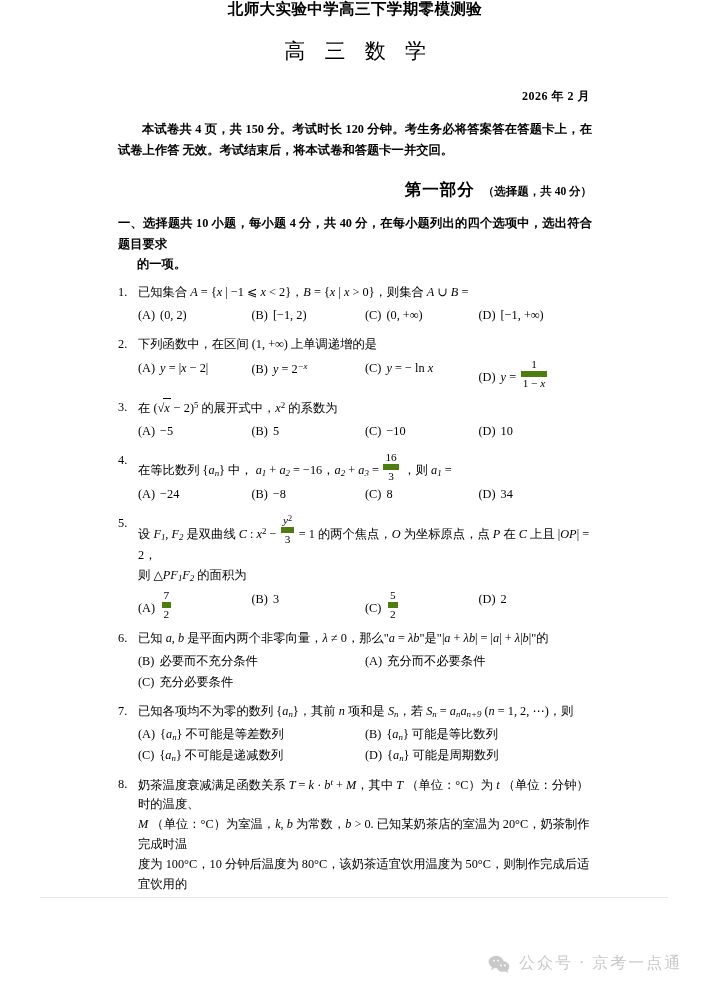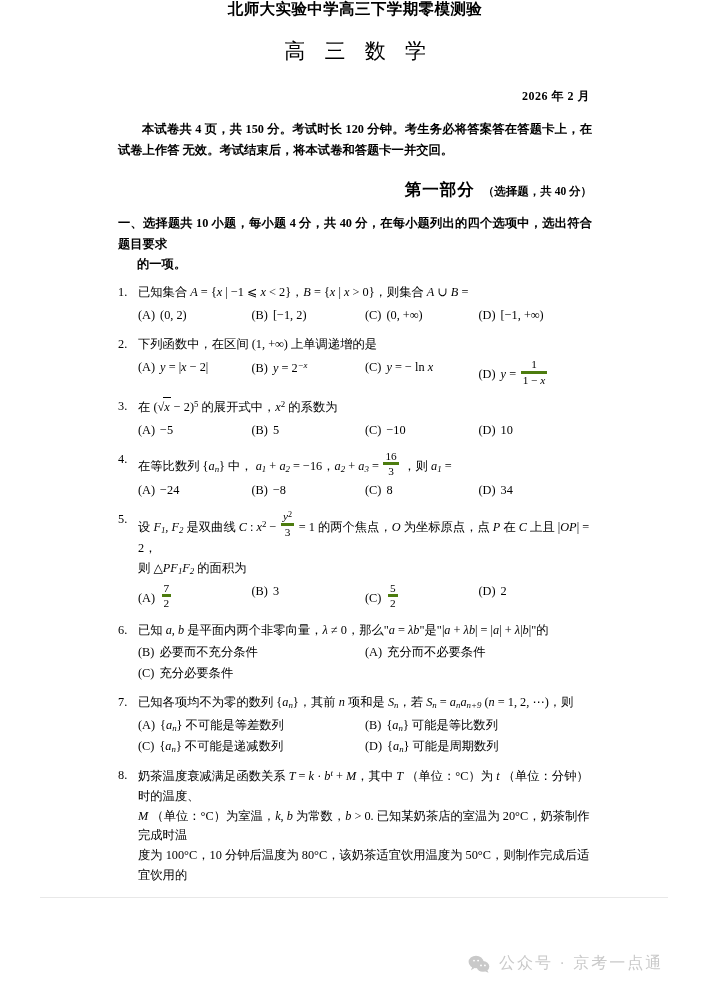--- a/index.html
+++ b/index.html
@@ -138,21 +138,21 @@
     display: inline-block;
     vertical-align: -0.48em;
     text-align: center;
     font-size: 0.92em;
     line-height: 1.12;
     margin: 0 1.5px;
   }
   .frac .num { display: block; padding: 0 2px; }
   .frac .den {
     display: block;
-    border-top: 3px solid #4d7c0f;
+    border-top: 6px solid #4d7c0f;
     padding: 0 2px;
   }
   sub { font-size: 0.72em; vertical-align: -0.28em; }
   sup { font-size: 0.72em; vertical-align: 0.42em; }
   .sqrt {
     display: inline-block;
     border-top: 1px solid #000;
     padding: 0 1px 0 1px;
     margin-left: -1px;
   }
@@ -162,27 +162,27 @@
   .sep-line {
     position: absolute;
     left: 40px;
     top: 897px;
     width: 628px;
     height: 1px;
     background: #e8e8e8;
   }
   .watermark {
     position: absolute;
-    left: 468px;
+    left: 488px;
     top: 953px;
     display: flex;
     align-items: center;
     color: #c9c9c9;
     font-size: 16px;
-    font-family: Liberation Sans, sans-serif;
+    font-family: Liberation Serif, serif;
     letter-spacing: 2px;
     white-space: nowrap;
   }
   .wechat-icon {
     margin-right: 9px;
     display: inline-flex;
     align-items: center;
   }
 </style>
 </head>

